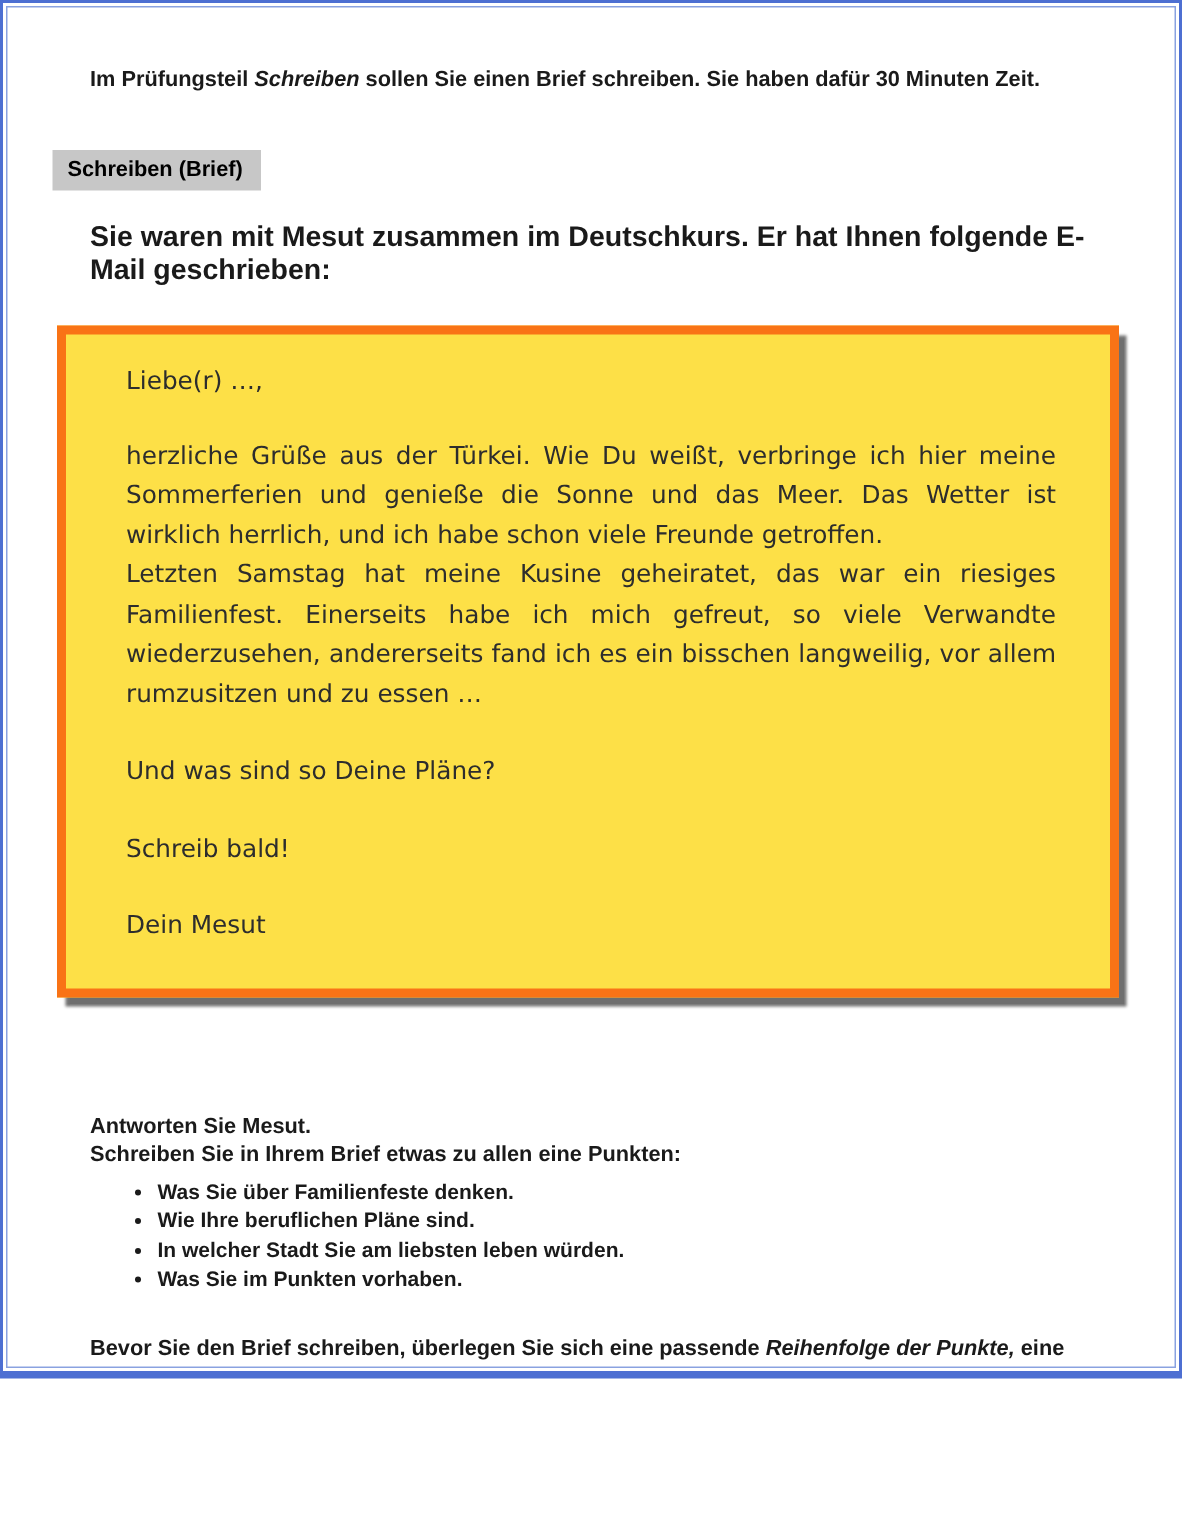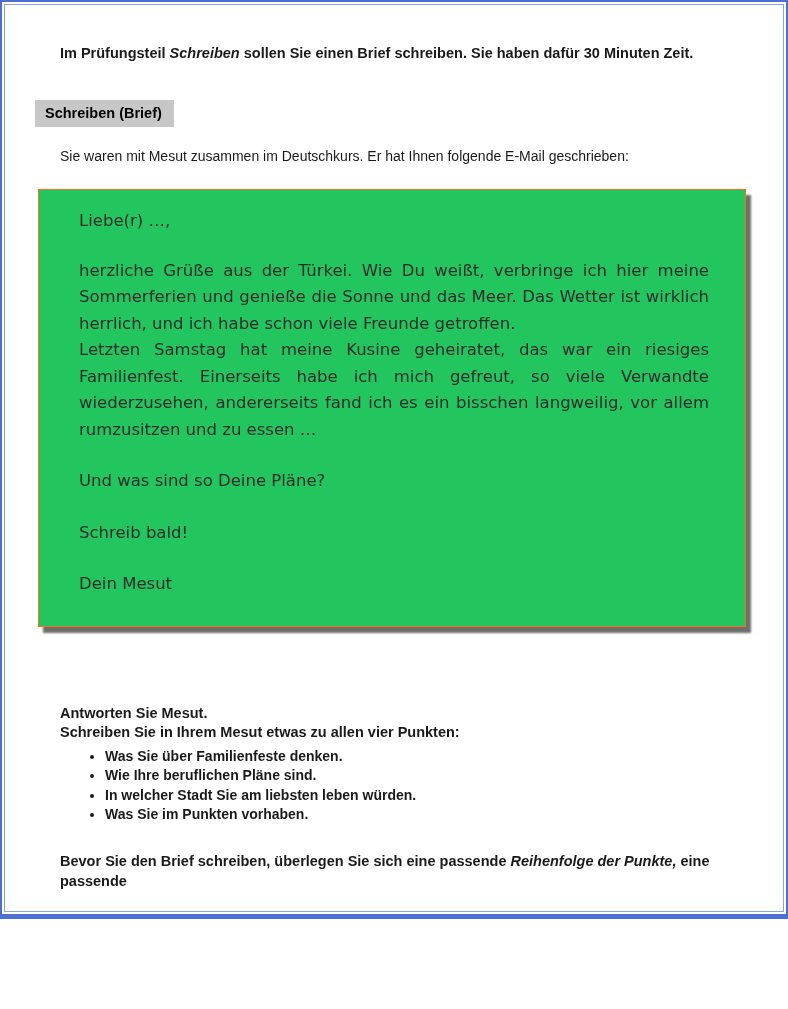--- a/index.html
+++ b/index.html
@@ -37,30 +37,30 @@
     display: inline-block;
     margin: 23px 0 0 -25px;
     background: #c7c7c7;
     padding: 5px 12px 6px 10px;
     font-size: 14.5px;
     font-weight: bold;
     color: #000000;
   }
   .task-desc {
     margin-top: 21px;
-    font-size: 14px;
-    font-weight: normal;
+    font-size: 19px;
+    font-weight: bold;
   }
 
   .email-box {
     box-sizing: border-box;
     margin: 25px 0 0 -22px;
     width: 708px;
-    background: #22c55e;
-    border: 1px solid #f97316;
+    background: #fde047;
+    border: 6px solid #f97316;
     box-shadow: 5px 6px 2px #6e6e6e;
     padding: 18px 36px 28px 40px;
     font-family: "DejaVu Sans", sans-serif;
     font-size: 16.5px;
     line-height: 26.5px;
     color: #2d2d2d;
   }
   .email-box p { margin: 0; }
   .salutation { margin-bottom: 23px !important; }
   .email-par { text-align: justify; }
@@ -108,21 +108,21 @@
         <p class="salutation">Liebe(r) …,</p>
         <p class="email-par">herzliche Grüße aus der Türkei. Wie Du weißt, verbringe ich hier meine Sommerferien und genieße die Sonne und das Meer. Das Wetter ist wirklich herrlich, und ich habe schon viele Freunde getroffen.</p>
         <p class="email-par">Letzten Samstag hat meine Kusine geheiratet, das war ein riesiges Familienfest. Einerseits habe ich mich gefreut, so viele Verwandte wiederzusehen, andererseits fand ich es ein bisschen langweilig, vor allem rumzusitzen und zu essen …</p>
         <p class="gap-line">Und was sind so Deine Pläne?</p>
         <p class="gap-line">Schreib bald!</p>
         <p class="gap-line">Dein Mesut</p>
       </div>
 
       <div class="answer-block">
         <p style="margin:0;">Antworten Sie Mesut.</p>
-        <p style="margin:0;">Schreiben Sie in Ihrem Mesut etwas zu allen vier Punkten:</p>
+        <p style="margin:0;">Schreiben Sie in Ihrem Brief etwas zu allen eine Punkten:</p>
         <ul class="points">
           <li>Was Sie über Familienfeste denken.</li>
           <li>Wie Ihre beruflichen Pläne sind.</li>
           <li>In welcher Stadt Sie am liebsten leben würden.</li>
           <li>Was Sie im Punkten vorhaben.</li>
         </ul>
       </div>
 
       <p class="footer-par"><span>Bevor Sie den Brief schreiben, überlegen Sie sich eine passende </span><span class="it">Reihenfolge der Punkte,</span><span> eine passende </span></p>
 

